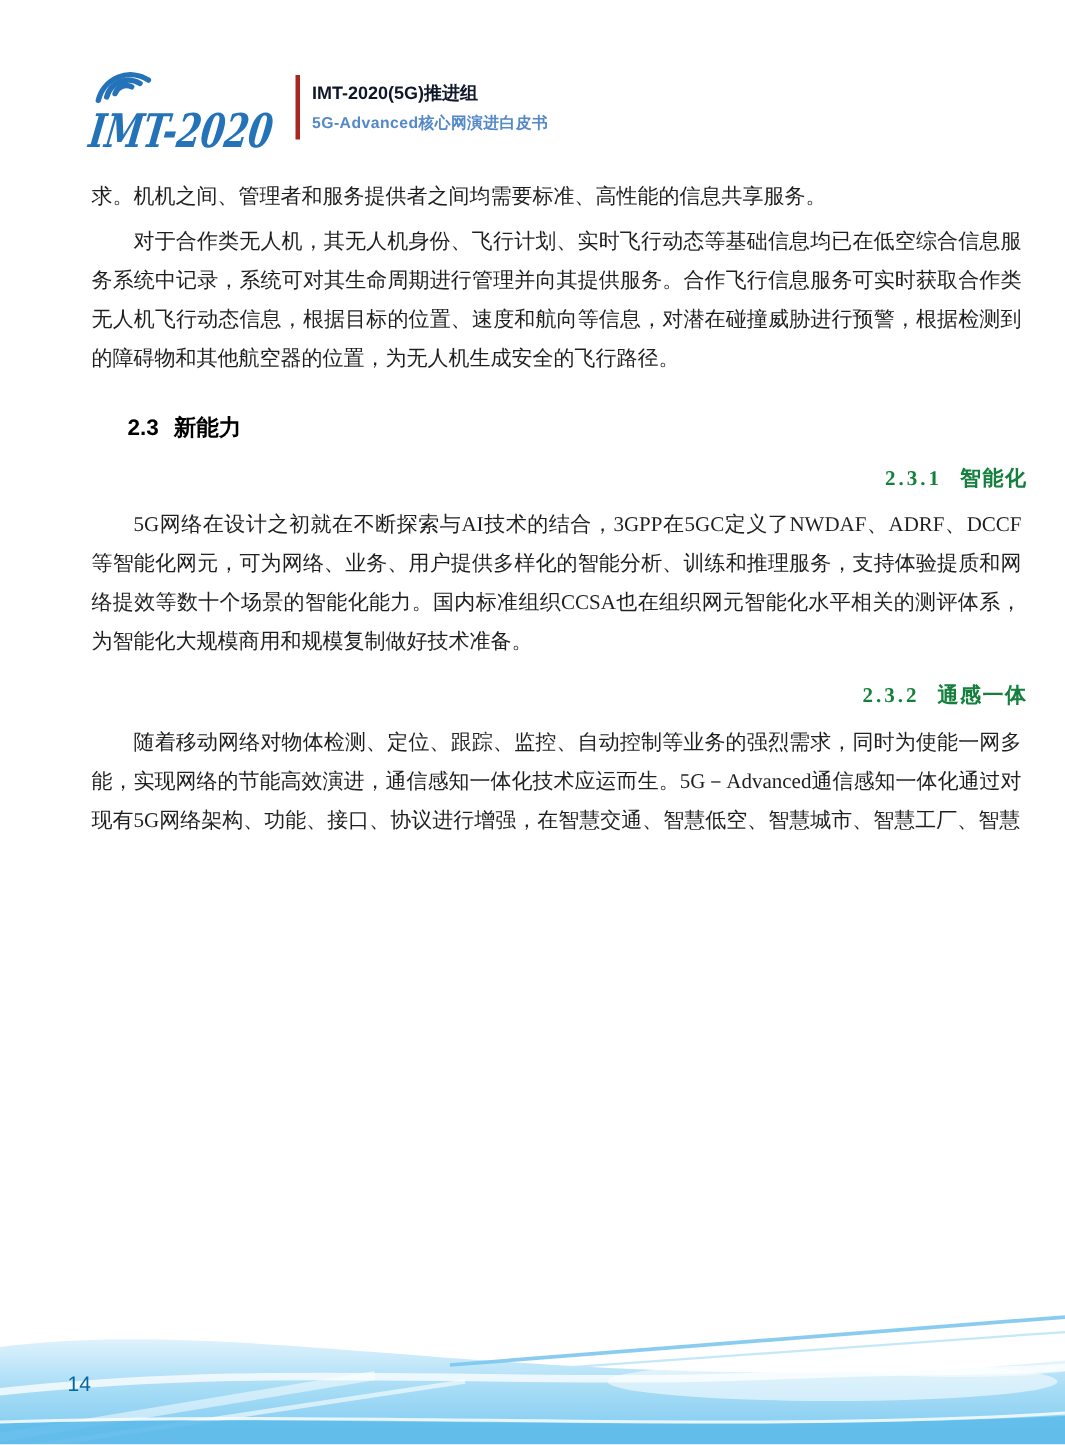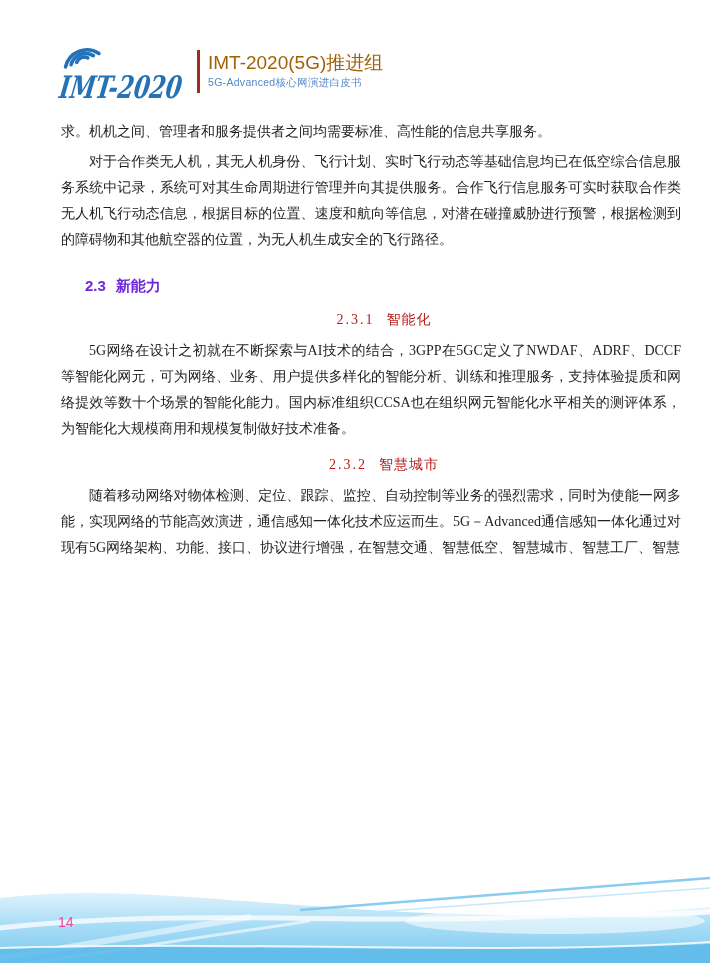--- a/index.html
+++ b/index.html
@@ -18,60 +18,60 @@
   }
   .logo svg{display:block;}
   .header-divider{
     width:3px;height:43px;
     background:#a6281e;
     margin:0 8px 0 4px;
   }
   .header-titles{display:flex;flex-direction:column;justify-content:center;}
   .org-name{
     font-family:"Liberation Sans","DejaVu Sans",sans-serif;
-    font-size:19px;font-weight:normal;color:#a16207;line-height:19px;
+    font-size:12px;font-weight:bold;color:#0f172a;line-height:19px;
   }
   .doc-title{
     font-family:"Liberation Sans","DejaVu Sans",sans-serif;
-    font-size:10.5px;font-weight:normal;color:#5488c8;line-height:14px;margin-top:3px;
+    font-size:10.5px;font-weight:bold;color:#5488c8;line-height:14px;margin-top:3px;
     letter-spacing:0.3px;
   }
   
   .body{
     position:absolute;left:57px;top:115px;width:628px;
     font-size:14px;line-height:26px;color:#1f1f1f;
     text-align:justify;
   }
   .body p{margin:4px;}
   .p-indent{text-indent:28px;}
   .sec-h2{
     margin:22px 0 6px 0;
     padding-left:28px;
     font-family:"Liberation Sans","DejaVu Sans",sans-serif;
-    font-size:15px;line-height:22px;font-weight:bold;color:#6d28d9;
+    font-size:15px;line-height:22px;font-weight:bold;color:#000000;
     text-align:left;
   }
   .sec-h2 .sec-num{margin-right:10px;}
   .sec-h3{
     margin:12px 0 7px 0;
     padding-left:26px;
-    font-size:14px;line-height:22px;font-weight:normal;color:#b91c1c;
-    text-align:center;
+    font-size:14px;line-height:22px;font-weight:bold;color:#15803d;
+    text-align:right;
     letter-spacing:1px;
   }
   .sec-h3 .sec-num{margin-right:12px;letter-spacing:2px;}
   
   .footer-wave{
     position:absolute;left:0;bottom:0;width:710px;height:100px;
     pointer-events:none;
   }
   .page-number{
-    position:absolute;left:58px;bottom:33px;
+    position:absolute;left:45px;bottom:33px;
     font-family:"Liberation Sans","DejaVu Sans",sans-serif;
-    font-size:14px;color:#ec4899;z-index:3;margin-top:22px;
+    font-size:14px;color:#0369a1;z-index:3;margin-top:22px;
   }
 </style>
 </head>
 <body>
 
 <div class="page">
 
   <header class="header">
     <div class="logo">
       <svg width="138" height="70" viewBox="0 0 138 70" xmlns="http://www.w3.org/2000/svg">
@@ -93,21 +93,21 @@
   <main class="body">
     <p>求。机机之间、管理者和服务提供者之间均需要标准、高性能的信息共享服务。</p>
     <p class="p-indent">对于合作类无人机，其无人机身份、飞行计划、实时飞行动态等基础信息均已在低空综合信息服务系统中记录，系统可对其生命周期进行管理并向其提供服务。合作飞行信息服务可实时获取合作类无人机飞行动态信息，根据目标的位置、速度和航向等信息，对潜在碰撞威胁进行预警，根据检测到的障碍物和其他航空器的位置，为无人机生成安全的飞行路径。</p>
 
     <h2 class="sec-h2"><span class="sec-num">2.3</span><span>新能力</span></h2>
 
     <h3 class="sec-h3"><span class="sec-num">2.3.1</span><span>智能化</span></h3>
 
     <p class="p-indent">5G网络在设计之初就在不断探索与AI技术的结合，3GPP在5GC定义了NWDAF、ADRF、DCCF等智能化网元，可为网络、业务、用户提供多样化的智能分析、训练和推理服务，支持体验提质和网络提效等数十个场景的智能化能力。国内标准组织CCSA也在组织网元智能化水平相关的测评体系，为智能化大规模商用和规模复制做好技术准备。</p>
 
-    <h3 class="sec-h3"><span class="sec-num">2.3.2</span><span>智慧城市</span></h3>
+    <h3 class="sec-h3"><span class="sec-num">2.3.2</span><span>通感一体</span></h3>
 
     <p class="p-indent">随着移动网络对物体检测、定位、跟踪、监控、自动控制等业务的强烈需求，同时为使能一网多能，实现网络的节能高效演进，通信感知一体化技术应运而生。5G－Advanced通信感知一体化通过对现有5G网络架构、功能、接口、协议进行增强，在智慧交通、智慧低空、智慧城市、智慧工厂、智慧</p>
   </main>
 
   <svg class="footer-wave" viewBox="0 0 710 100" preserveAspectRatio="none" xmlns="http://www.w3.org/2000/svg">
     <defs>
       <linearGradient id="waveGrad" x1="0" y1="0" x2="0" y2="1">
         <stop offset="0%" stop-color="#dff2fc"></stop>
         <stop offset="45%" stop-color="#a9ddf6"></stop>
         <stop offset="100%" stop-color="#7ac8ef"></stop>

